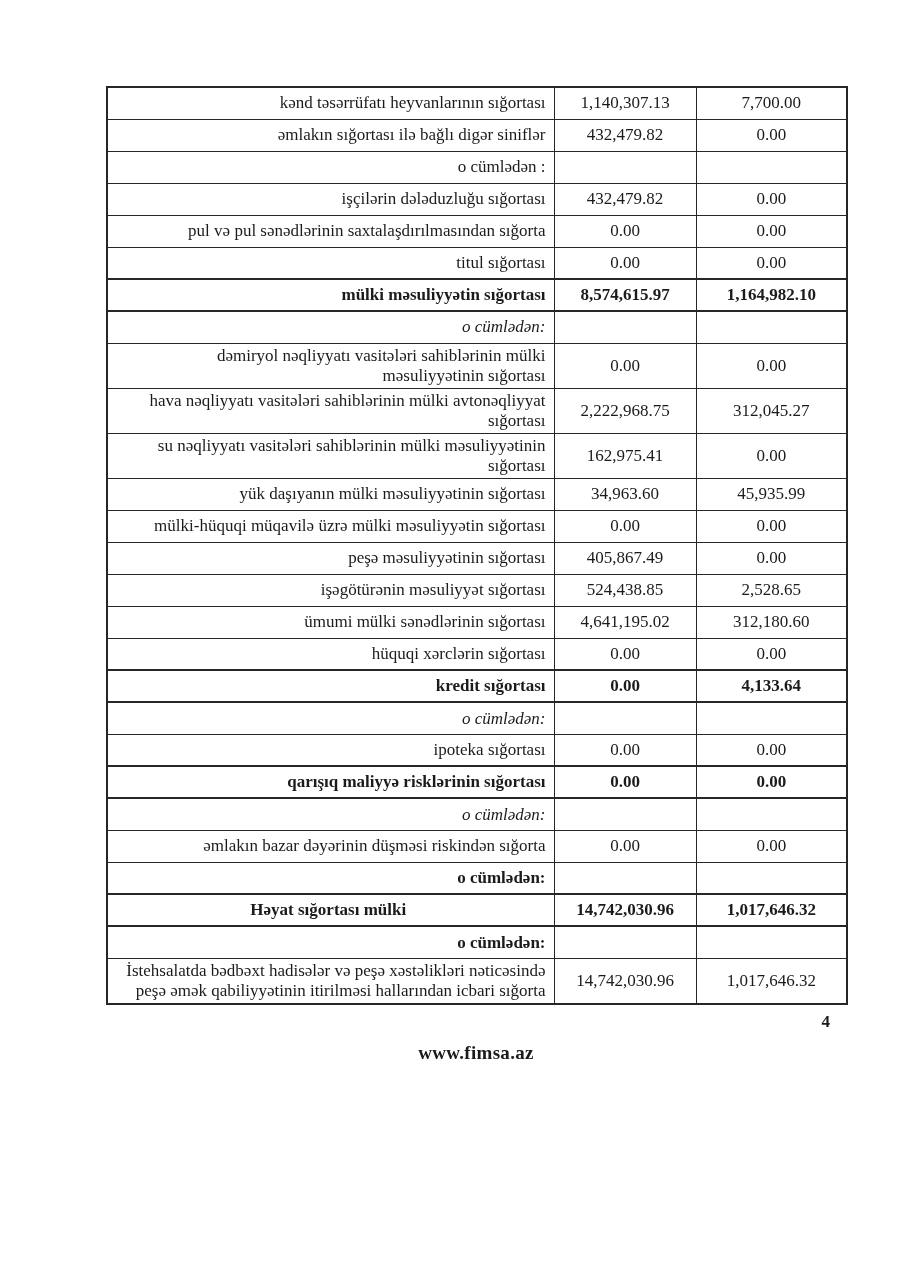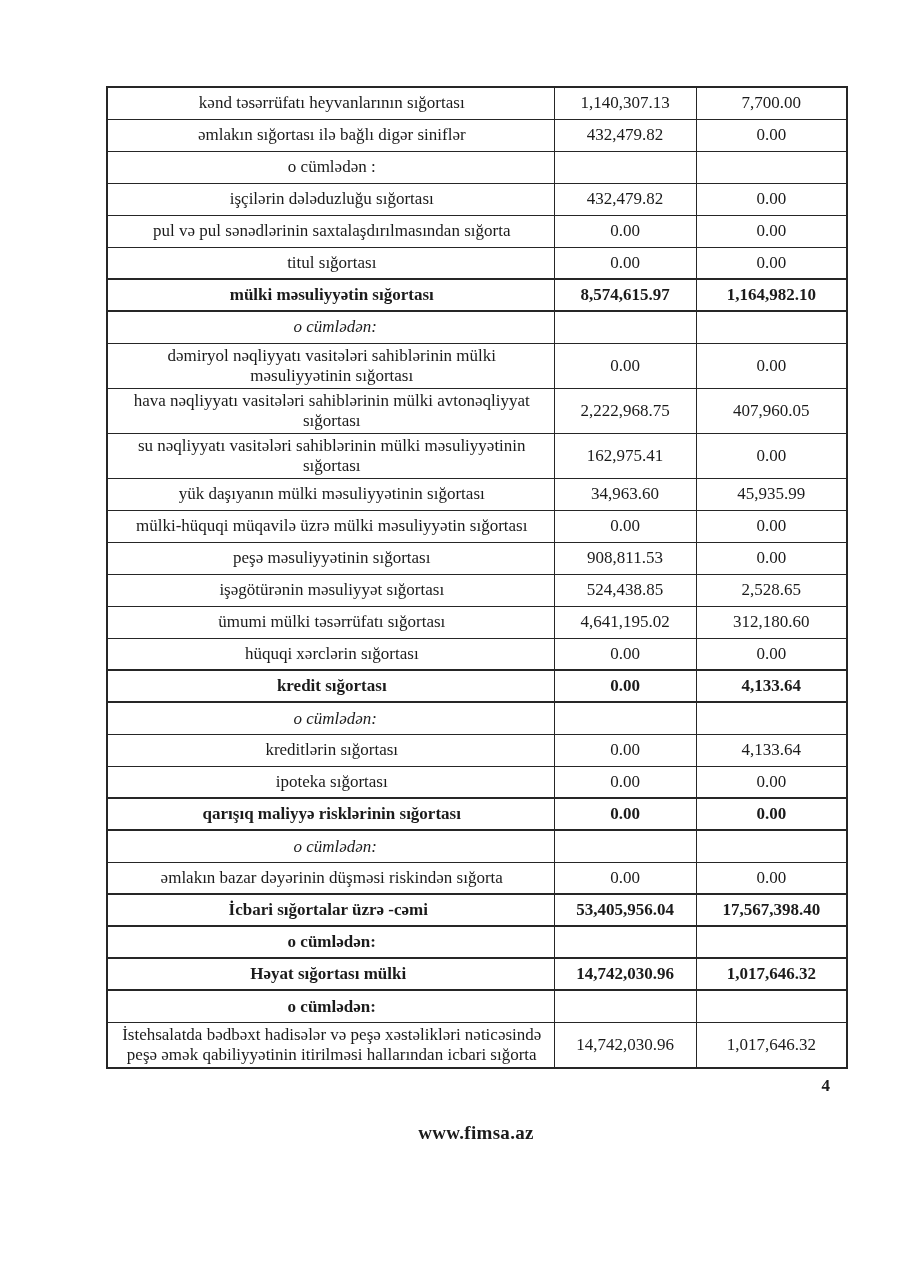--- a/index.html
+++ b/index.html
@@ -32,38 +32,38 @@
   col.c2 { width: 142px; }
   col.c3 { width: 151px; }
   .ins-table td {
     border: 1px solid #262626;
     font-size: 17px;
     line-height: 1.18;
     vertical-align: middle;
     padding: 2px 8px;
   }
   .ins-table tr { height: 32px; }
-  td.c-label { text-align: center; padding-left: 10px; }
+  td.c-label { text-align: right; padding-left: 10px; }
   td.c-num { text-align: center; padding-left: 3px; padding-right: 3px; }
   tr.italic td.c-label { font-style: italic; padding-left: 17px; }
   tr.bold td, tr.total td, tr.boldsub td { font-weight: 700; margin-top: 33px; }
   tr.bold td, tr.total td {
     border-top-width: 2px;
     border-bottom-width: 2px;
   }
   tr.total td.c-label { text-align: center; padding-left: 3px; }
   .page-num {
     margin-top: 7px;
     padding-right: 16px;
     text-align: right;
     font-size: 17px;
     font-weight: 700;
   }
   .footer {
-    margin-top: 26px;
+    margin-top: 10px;
     text-align: center;
     font-size: 19px;
     font-weight: 700;
     letter-spacing: 0.3px;
   }
 </style>
 </head>
 <body>
 
 <div class="page">
@@ -117,96 +117,86 @@
             <td class="c-num"></td>
           </tr>
           <tr class="normal">
             <td class="c-label">dəmiryol nəqliyyatı vasitələri sahiblərinin mülki məsuliyyətinin sığortası</td>
             <td class="c-num">0.00</td>
             <td class="c-num">0.00</td>
           </tr>
           <tr class="normal">
             <td class="c-label">hava nəqliyyatı vasitələri sahiblərinin mülki avtonəqliyyat sığortası</td>
             <td class="c-num">2,222,968.75</td>
-            <td class="c-num">407,960.05</td>
+            <td class="c-num">312,045.27</td>
           </tr>
           <tr class="normal">
             <td class="c-label">su nəqliyyatı vasitələri sahiblərinin mülki məsuliyyətinin sığortası</td>
             <td class="c-num">162,975.41</td>
             <td class="c-num">0.00</td>
           </tr>
           <tr class="normal">
             <td class="c-label">yük daşıyanın mülki məsuliyyətinin sığortası</td>
             <td class="c-num">34,963.60</td>
             <td class="c-num">45,935.99</td>
           </tr>
           <tr class="normal">
             <td class="c-label">mülki-hüquqi müqavilə üzrə mülki məsuliyyətin sığortası</td>
             <td class="c-num">0.00</td>
             <td class="c-num">0.00</td>
           </tr>
           <tr class="normal">
             <td class="c-label">peşə məsuliyyətinin sığortası</td>
-            <td class="c-num">908,811.53</td>
+            <td class="c-num">405,867.49</td>
             <td class="c-num">0.00</td>
           </tr>
           <tr class="normal">
             <td class="c-label">işəgötürənin məsuliyyət sığortası</td>
             <td class="c-num">524,438.85</td>
             <td class="c-num">2,528.65</td>
           </tr>
           <tr class="normal">
-            <td class="c-label">ümumi mülki təsərrüfatı sığortası</td>
+            <td class="c-label">ümumi mülki sənədlərinin sığortası</td>
             <td class="c-num">4,641,195.02</td>
             <td class="c-num">312,180.60</td>
           </tr>
           <tr class="normal">
             <td class="c-label">hüquqi xərclərin sığortası</td>
             <td class="c-num">0.00</td>
             <td class="c-num">0.00</td>
           </tr>
           <tr class="bold">
             <td class="c-label">kredit sığortası</td>
             <td class="c-num">0.00</td>
             <td class="c-num">4,133.64</td>
           </tr>
           <tr class="italic">
             <td class="c-label">o cümlədən:</td>
             <td class="c-num"></td>
             <td class="c-num"></td>
           </tr>
           <tr class="normal">
-            <td class="c-label">kreditlərin sığortası</td>
-            <td class="c-num">0.00</td>
-            <td class="c-num">4,133.64</td>
-          </tr>
-          <tr class="normal">
             <td class="c-label">ipoteka sığortası</td>
             <td class="c-num">0.00</td>
             <td class="c-num">0.00</td>
           </tr>
           <tr class="bold">
             <td class="c-label">qarışıq maliyyə risklərinin sığortası</td>
             <td class="c-num">0.00</td>
             <td class="c-num">0.00</td>
           </tr>
           <tr class="italic">
             <td class="c-label">o cümlədən:</td>
             <td class="c-num"></td>
             <td class="c-num"></td>
           </tr>
           <tr class="normal">
             <td class="c-label">əmlakın bazar dəyərinin düşməsi riskindən sığorta</td>
             <td class="c-num">0.00</td>
             <td class="c-num">0.00</td>
-          </tr>
-          <tr class="total">
-            <td class="c-label">İcbari sığortalar üzrə -cəmi</td>
-            <td class="c-num">53,405,956.04</td>
-            <td class="c-num">17,567,398.40</td>
           </tr>
           <tr class="boldsub">
             <td class="c-label">o cümlədən:</td>
             <td class="c-num"></td>
             <td class="c-num"></td>
           </tr>
           <tr class="total">
             <td class="c-label">Həyat sığortası mülki</td>
             <td class="c-num">14,742,030.96</td>
             <td class="c-num">1,017,646.32</td>

